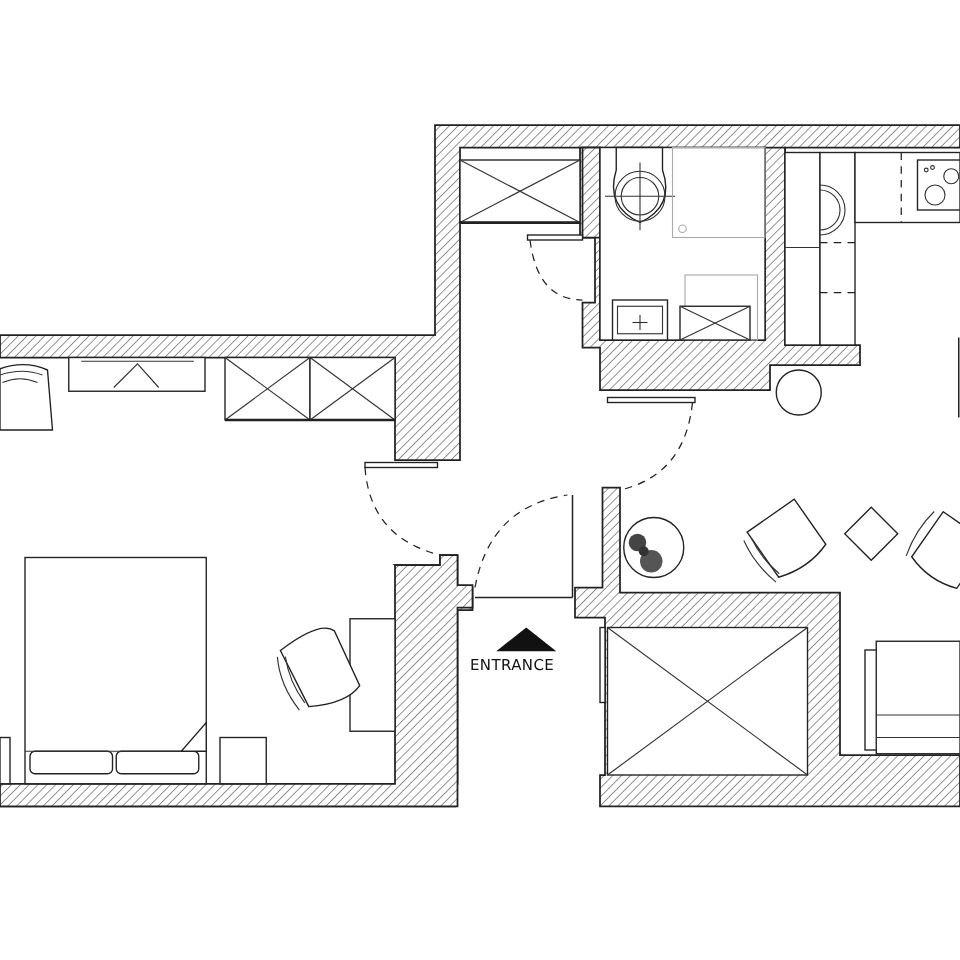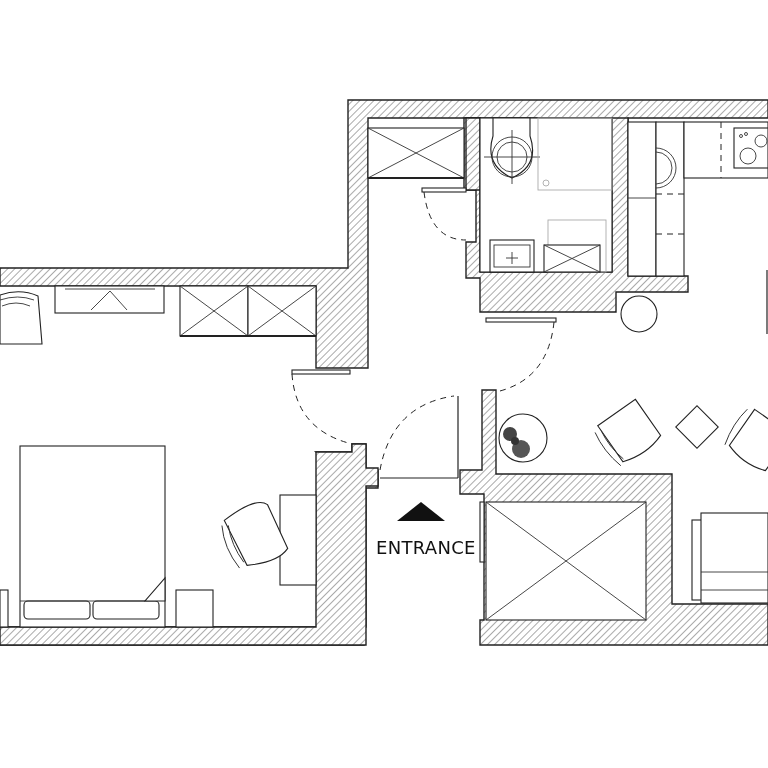--- a/index.html
+++ b/index.html
@@ -4,21 +4,21 @@
   <style>
     html, body { margin: 0; padding: 0; background: #ffffff; }
     body { width: 768px; height: 768px; overflow: hidden; position: relative; font-family: "DejaVu Sans", sans-serif; }
     svg { position: absolute; left: 0; top: 0; }
     .wall { fill: url(#hatch); stroke: #222; stroke-width: 1.4; }
     .line { fill: none; stroke: #222; stroke-width: 1.2; }
     .thin { fill: none; stroke: #333; stroke-width: 0.9; }
     .grey { fill: none; stroke: #aaa; stroke-width: 0.9; }
     .dash { fill: none; stroke: #222; stroke-width: 1; stroke-dasharray: 6 5; }
     .furn { fill: #fff; stroke: #222; stroke-width: 1.1; }
-    .label { position: absolute; font-family: "DejaVu Sans", sans-serif; font-size: 18px; color: #111; letter-spacing: 0.3px; margin-top: 12px; }
+    .label { position: absolute; font-family: "DejaVu Sans", sans-serif; font-size: 12px; color: #111; letter-spacing: 0.3px; }
   </style>
 </head>
 <body>
 
 <svg width="768" height="768" viewBox="0 0 768 768">
   <defs>
     <pattern id="hatch" width="5" height="5" patternUnits="userSpaceOnUse" patternTransform="rotate(45)">
       <rect width="5" height="5" fill="#fff"></rect>
       <line x1="0" y1="0" x2="0" y2="5" stroke="#555" stroke-width="1"></line>
     </pattern>

